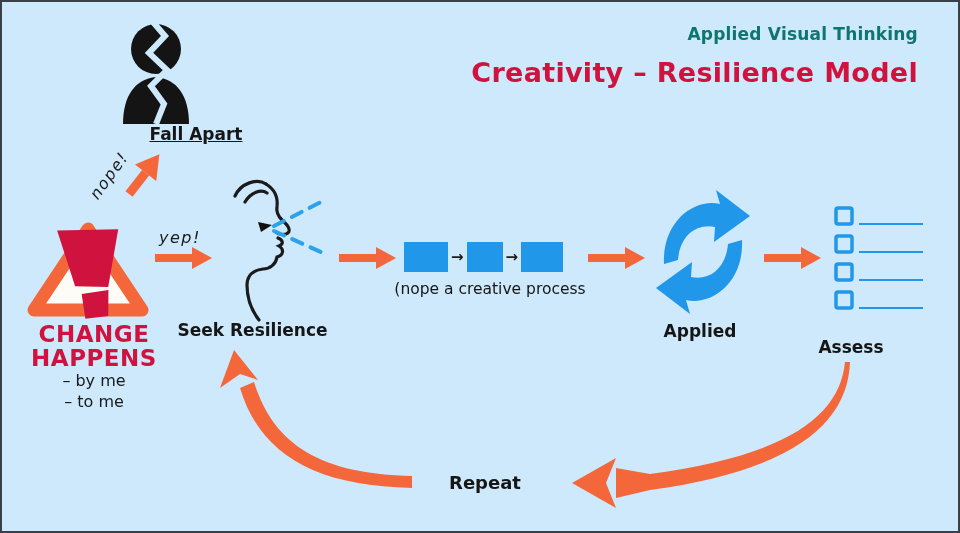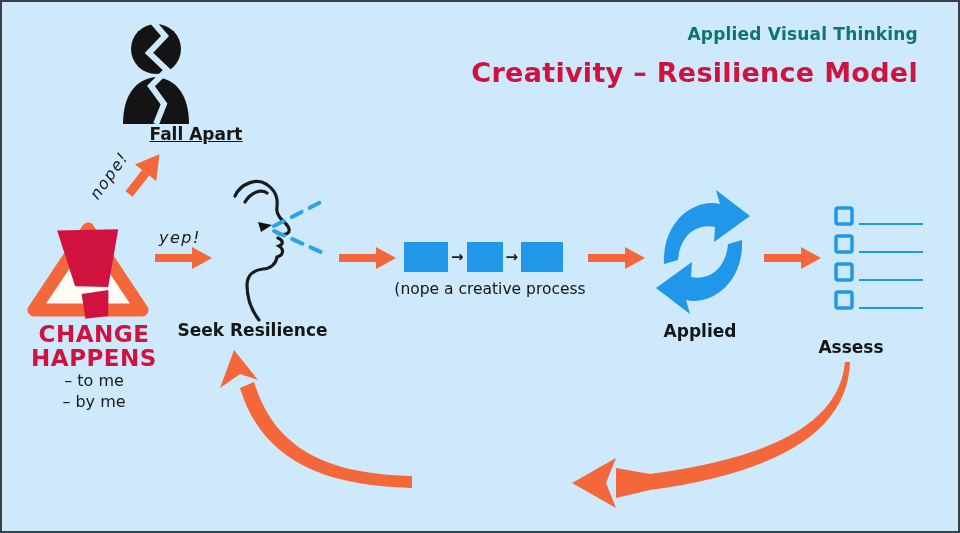--- a/index.html
+++ b/index.html
@@ -64,22 +64,22 @@
   <svg class="abs" style="left:22px;top:213px;" width="128" height="104" viewBox="0 0 128 104">
     <polygon points="64,14 118,95 10,95" fill="#fdfcf7" stroke="#f4673b" stroke-width="13" stroke-linejoin="round"></polygon>
     <g fill="#d0123f" transform="rotate(-4 70 55)">
       <polygon points="36,13 97,16 83,73 50,70"></polygon>
       <polygon points="56,78 83,76 81,102 58,103"></polygon>
     </g>
   </svg>
   <div class="abs change">
     <div class="big">CHANGE</div>
     <div class="big">HAPPENS</div>
+    <div class="sub">– by me</div>
     <div class="sub">– to me</div>
-    <div class="sub">– by me</div>
   </div>
 
   <div class="abs hand yep">yep!</div>
   <svg class="abs" style="left:153px;top:244px;" width="58" height="24" viewBox="0 0 58 24">
     <g fill="#f4673b">
       <rect x="0" y="8" width="37" height="8"></rect>
       <polygon points="37,1 57,12 37,23"></polygon>
     </g>
   </svg>
 
@@ -154,14 +154,15 @@
   <svg class="abs" style="left:548px;top:348px;" width="300" height="160" viewBox="0 0 300 160">
     <path d="M295,12 C290,65 240,105 100,124 L100,140 C246,120 298,72 300,12 Z" fill="#f4673b"></path>
     <polygon points="66,108 22,133 66,158 56,133" fill="#f4673b"></polygon>
     <path d="M100,124 L66,118 L66,148 L100,140 Z" fill="#f4673b"></path>
   </svg>
 
   <svg class="abs" style="left:216px;top:344px;" width="210" height="150" viewBox="0 0 210 150">
     <path d="M194,130 C104,128 56,100 36,36 L22,42 C42,108 96,140 194,142 Z" fill="#f4673b"></path>
     <polygon points="2,42 16,4 40,34 22,28" fill="#f4673b"></polygon>
   </svg>
+  <div class="abs lbl repeat">Repeat</div>
 
 </div>
 
 </body></html>

